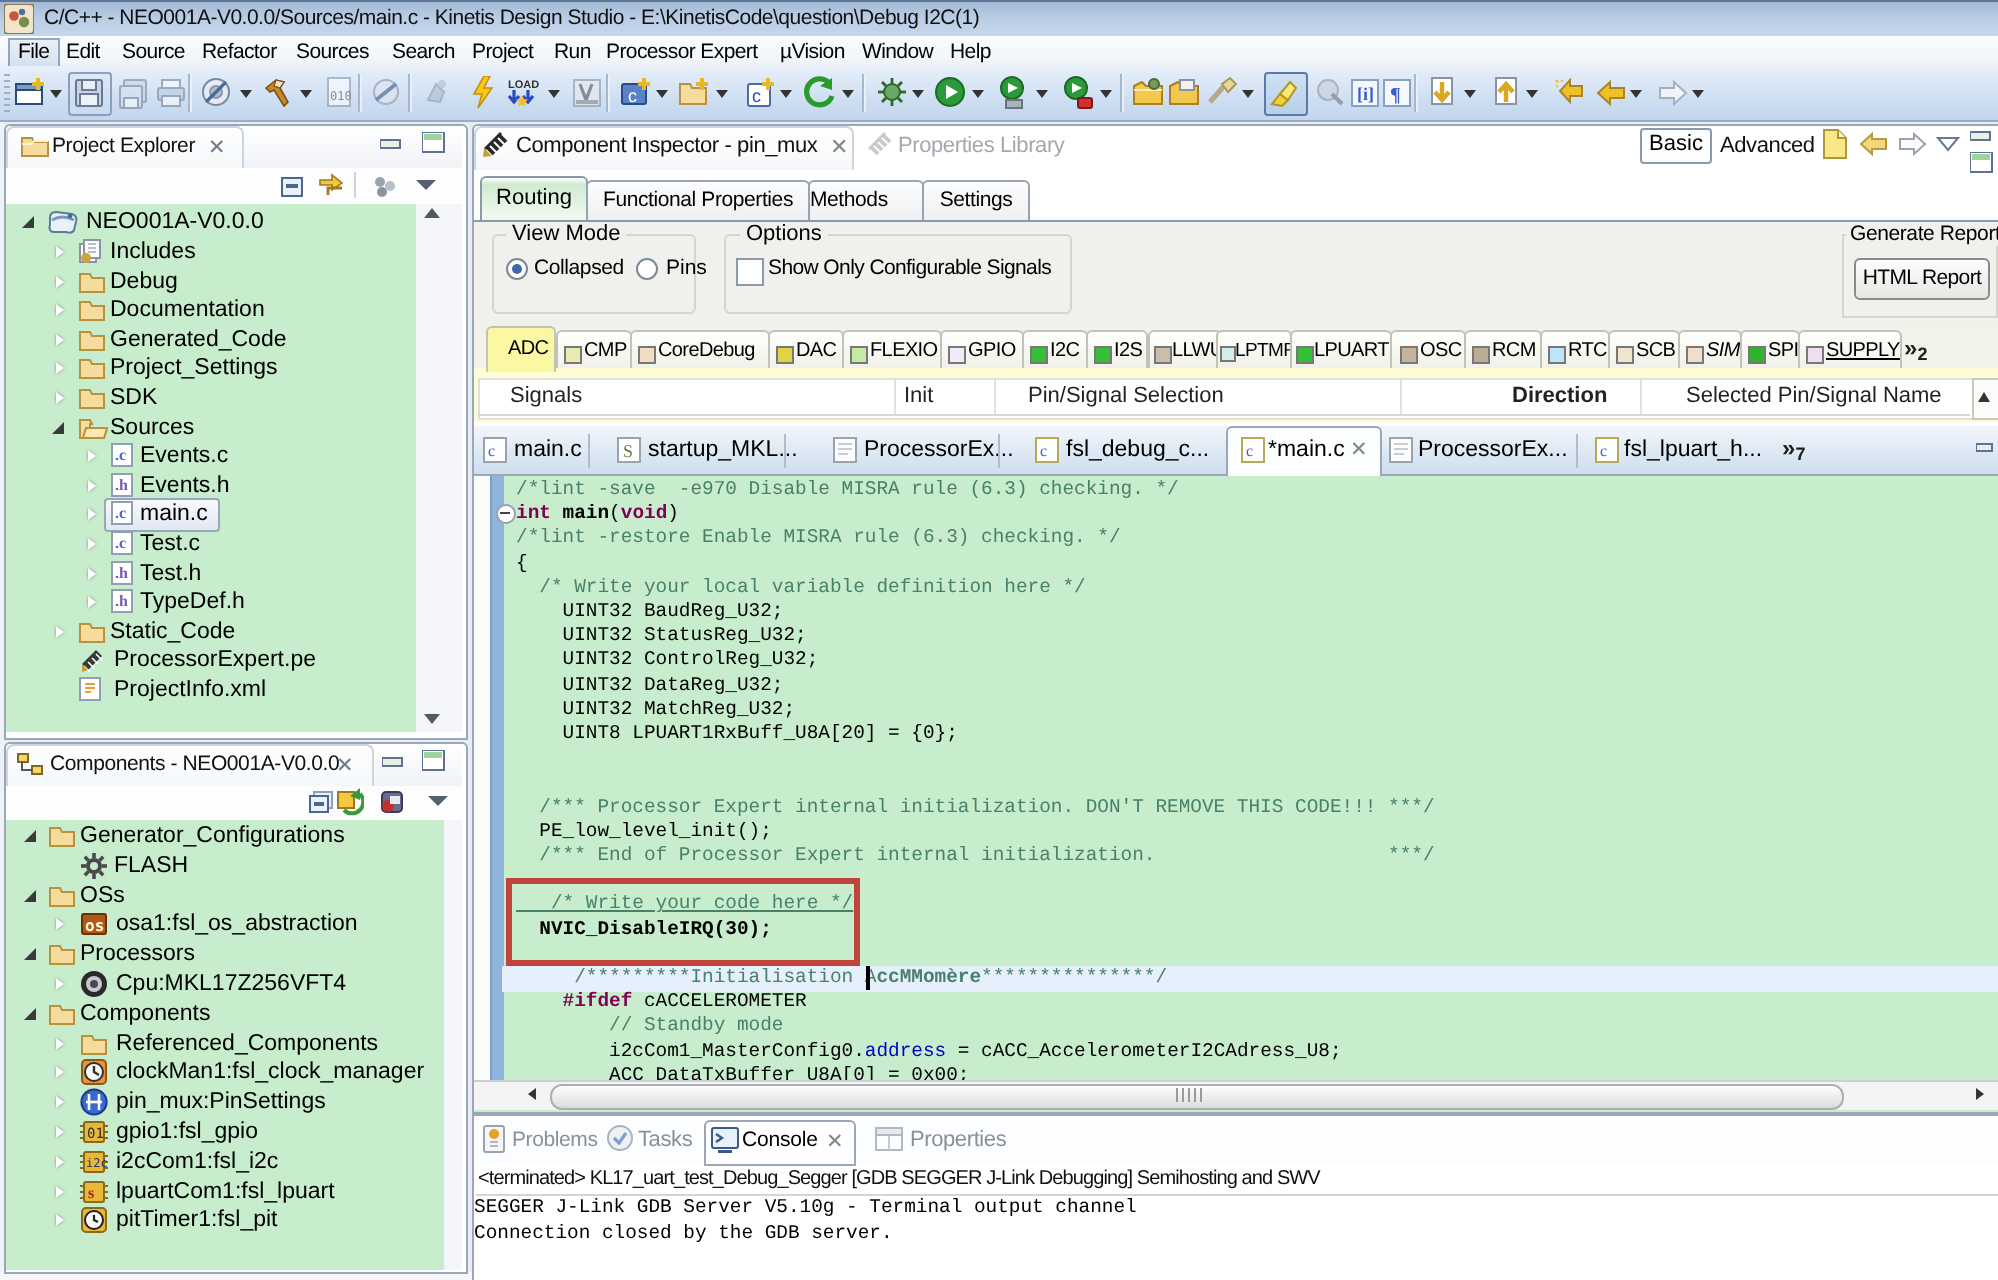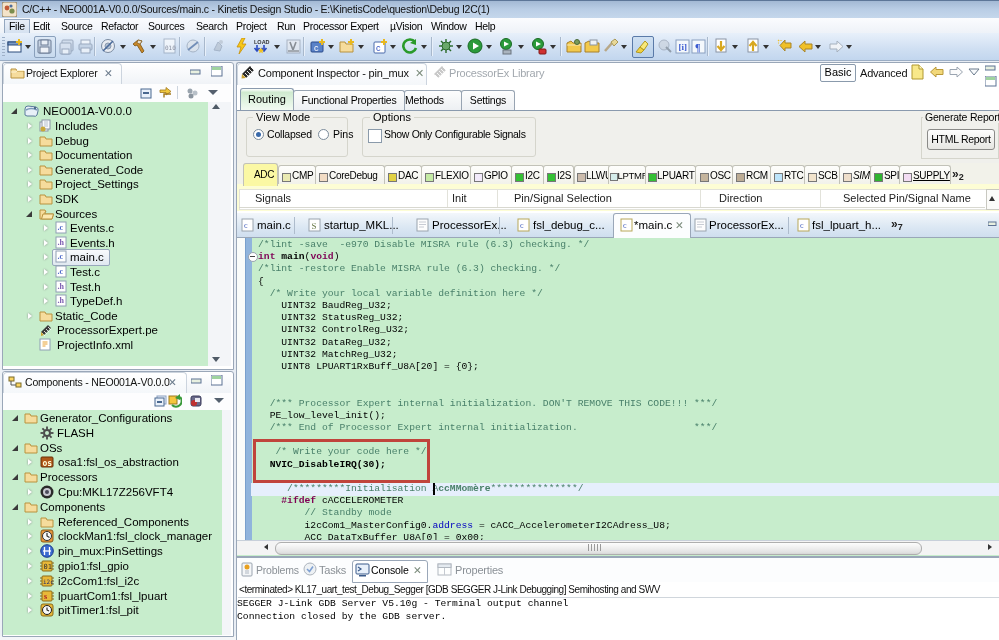--- a/index.html
+++ b/index.html
@@ -787,21 +787,21 @@
       </svg>
     </div>
  <div class="ab" style="left:258px;top:67px;font-size:11px;letter-spacing:-0.2px;color:#111;">Component Inspector - pin_mux</div>
  <div class="ab" style="left:415px;top:67px;font-size:11px;color:#7b8b7b;">✕</div>
  <div class="ab" style="left:432px;top:64px;width:16px;height:16px;opacity:0.45;">
       <svg width="16" height="16">
         <path d="M2 10 L10 2 L14 6 L6 14 Z" fill="#888"></path>
         <path d="M3 11 L7 15 M5 9 L9 13 M7 7 L11 11 M9 5 L13 9 M11 3 L15 7" stroke="#fff" stroke-width="0.9"></path>
       </svg>
     </div>
- <div class="ab" style="left:449px;top:67px;font-size:11px;letter-spacing:-0.2px;color:#a2a8ae;">ProcessorEx Library</div>
+ <div class="ab" style="left:449px;top:67px;font-size:11px;letter-spacing:-0.2px;color:#a2a8ae;">Properties Library</div>
 
  <div class="ab" style="left:820px;top:64px;width:34px;height:16px;border:1px solid #8a9aac;border-radius:2px;background:#fcfdfe;font-size:11px;text-align:center;line-height:15px;">Basic</div>
  <div class="ab" style="left:860px;top:67px;font-size:11px;letter-spacing:-0.2px;color:#111;">Advanced</div>
  <div class="ab" style="left:910px;top:64px;width:15px;height:16px;">
       <svg width="15" height="16">
         <path d="M2 1 L9 1 L13 5 L13 15 L2 15 Z" fill="#f8e88a" stroke="#b09830"></path>
         <path d="M9 1 L9 5 L13 5" fill="#fdf6c0" stroke="#b09830"></path>
       </svg>
     </div>
  <div class="ab" style="left:929px;top:66px;width:16px;height:13px;">
@@ -945,21 +945,21 @@
         <span class="alab" style="left:13px;text-decoration:underline;">SUPPLY</span>
       </div>
  <div class="ab" style="left:952px;top:167px;font-size:12px;font-weight:bold;color:#222;">»<span style="font-size:9px;vertical-align:-2px;">2</span></div>
  </div>
 
  <div class="ab" style="left:237px;top:184px;width:762px;height:27px;background:#fdfdd5;"></div>
  <div class="ab" style="left:239px;top:189px;width:747px;height:19px;background:#fff;border:1px solid #e2e2da;"></div>
  <div class="ab" style="left:255px;top:192px;font-size:11px;color:#222;">Signals</div>
  <div class="ab" style="left:452px;top:192px;font-size:11px;color:#222;">Init</div>
  <div class="ab" style="left:514px;top:192px;font-size:11px;color:#222;">Pin/Signal Selection</div>
- <div class="ab" style="left:719px;top:192px;font-size:11px;color:#222;">Direction</div>
+ <div class="ab" style="left:756px;top:192px;font-size:11px;color:#222;font-weight:bold;">Direction</div>
  <div class="ab" style="left:843px;top:192px;font-size:11px;color:#222;">Selected Pin/Signal Name</div>
  <div class="ab" style="left:447px;top:190px;width:1px;height:18px;background:#e2e2da;"></div>
  <div class="ab" style="left:497px;top:190px;width:1px;height:18px;background:#e2e2da;"></div>
  <div class="ab" style="left:700px;top:190px;width:1px;height:18px;background:#e2e2da;"></div>
  <div class="ab" style="left:820px;top:190px;width:1px;height:18px;background:#e2e2da;"></div>
  <div class="ab" style="left:239px;top:207px;width:746px;height:1px;background:#d8d8d0;"></div>
  <div class="ab" style="left:986px;top:189px;width:12px;height:19px;background:#fbfbf9;border:1px solid #c8c8c0;"></div>
  <div class="ab" style="left:989px;top:196px;width:0;height:0;border-left:3.5px solid transparent;border-right:3.5px solid transparent;border-bottom:5px solid #333;"></div>
 </div>
 
@@ -1069,21 +1069,21 @@
 <div class="cl cm" style="top:287.8px;">  /* Write your local variable definition here */</div>
 <div class="cl" style="top:300px;">    UINT32 BaudReg_U32;</div>
 <div class="cl" style="top:312.2px;">    UINT32 StatusReg_U32;</div>
 <div class="cl" style="top:324.4px;">    UINT32 ControlReg_U32;</div>
 <div class="cl" style="top:336.6px;">    UINT32 DataReg_U32;</div>
 <div class="cl" style="top:348.8px;">    UINT32 MatchReg_U32;</div>
 <div class="cl" style="top:361px;text-align:right;">    UINT8 LPUART1RxBuff_U8A[20] = {0};</div>
 <div class="cl cm" style="top:397.6px;">  /*** Processor Expert internal initialization. DON'T REMOVE THIS CODE!!! ***/</div>
 <div class="cl" style="top:409.8px;">  PE_low_level_init();</div>
 <div class="cl cm" style="top:422px;">  /*** End of Processor Expert internal initialization.                    ***/</div>
-<div class="cl cm" style="top:446.4px;">   /* Write your code here */</div>
+<div class="cl cm" style="top:446.4px;text-decoration:underline;">   /* Write your code here */</div>
 <div class="cl" style="top:458.6px;font-weight:bold;">  NVIC_DisableIRQ(30);</div>
 <div class="cl cm" style="top:483px;">     /*********Initialisation A<span style="font-weight:bold;">ccMMomère</span>***************/</div>
 <div class="cl" style="top:495.2px;">    <span class="kw">#ifdef</span> cACCELEROMETER</div>
 <div class="cl cm" style="top:507.4px;">        // Standby mode</div>
 <div class="cl" style="top:519.6px;">        i2cCom1_MasterConfig0.<span style="color:#0000C0;">address</span> = cACC_AccelerometerI2CAdress_U8;</div>
 <div class="cl" style="top:531.8px;">        ACC_DataTxBuffer_U8A[0] = 0x00;</div>
 
 <div class="ab" style="left:433px;top:483.4px;width:1.5px;height:12px;background:#000;"></div>
 
 <div class="ab" style="left:253px;top:439px;width:171px;height:38px;border:3px solid #c0443c;"></div>

